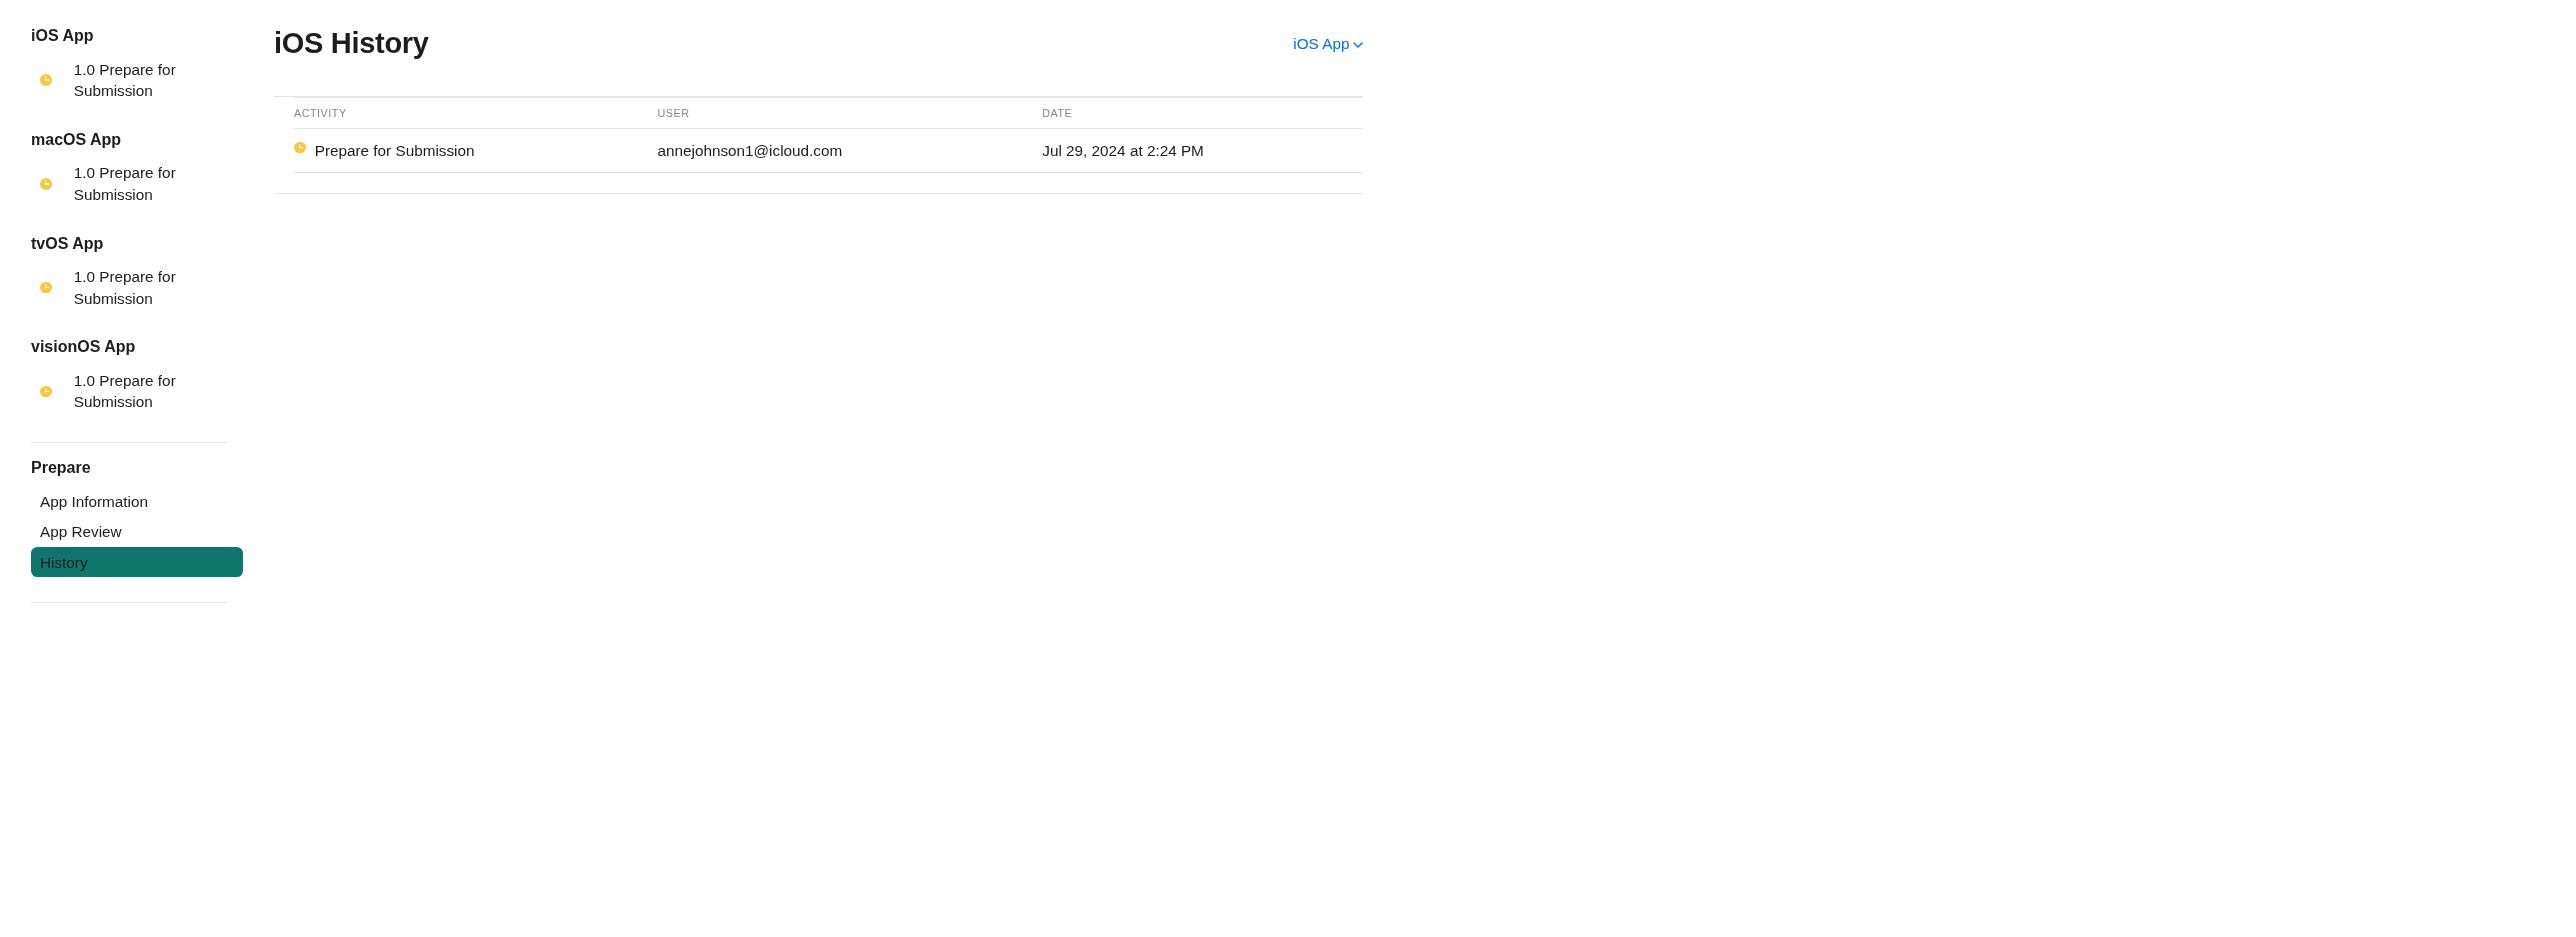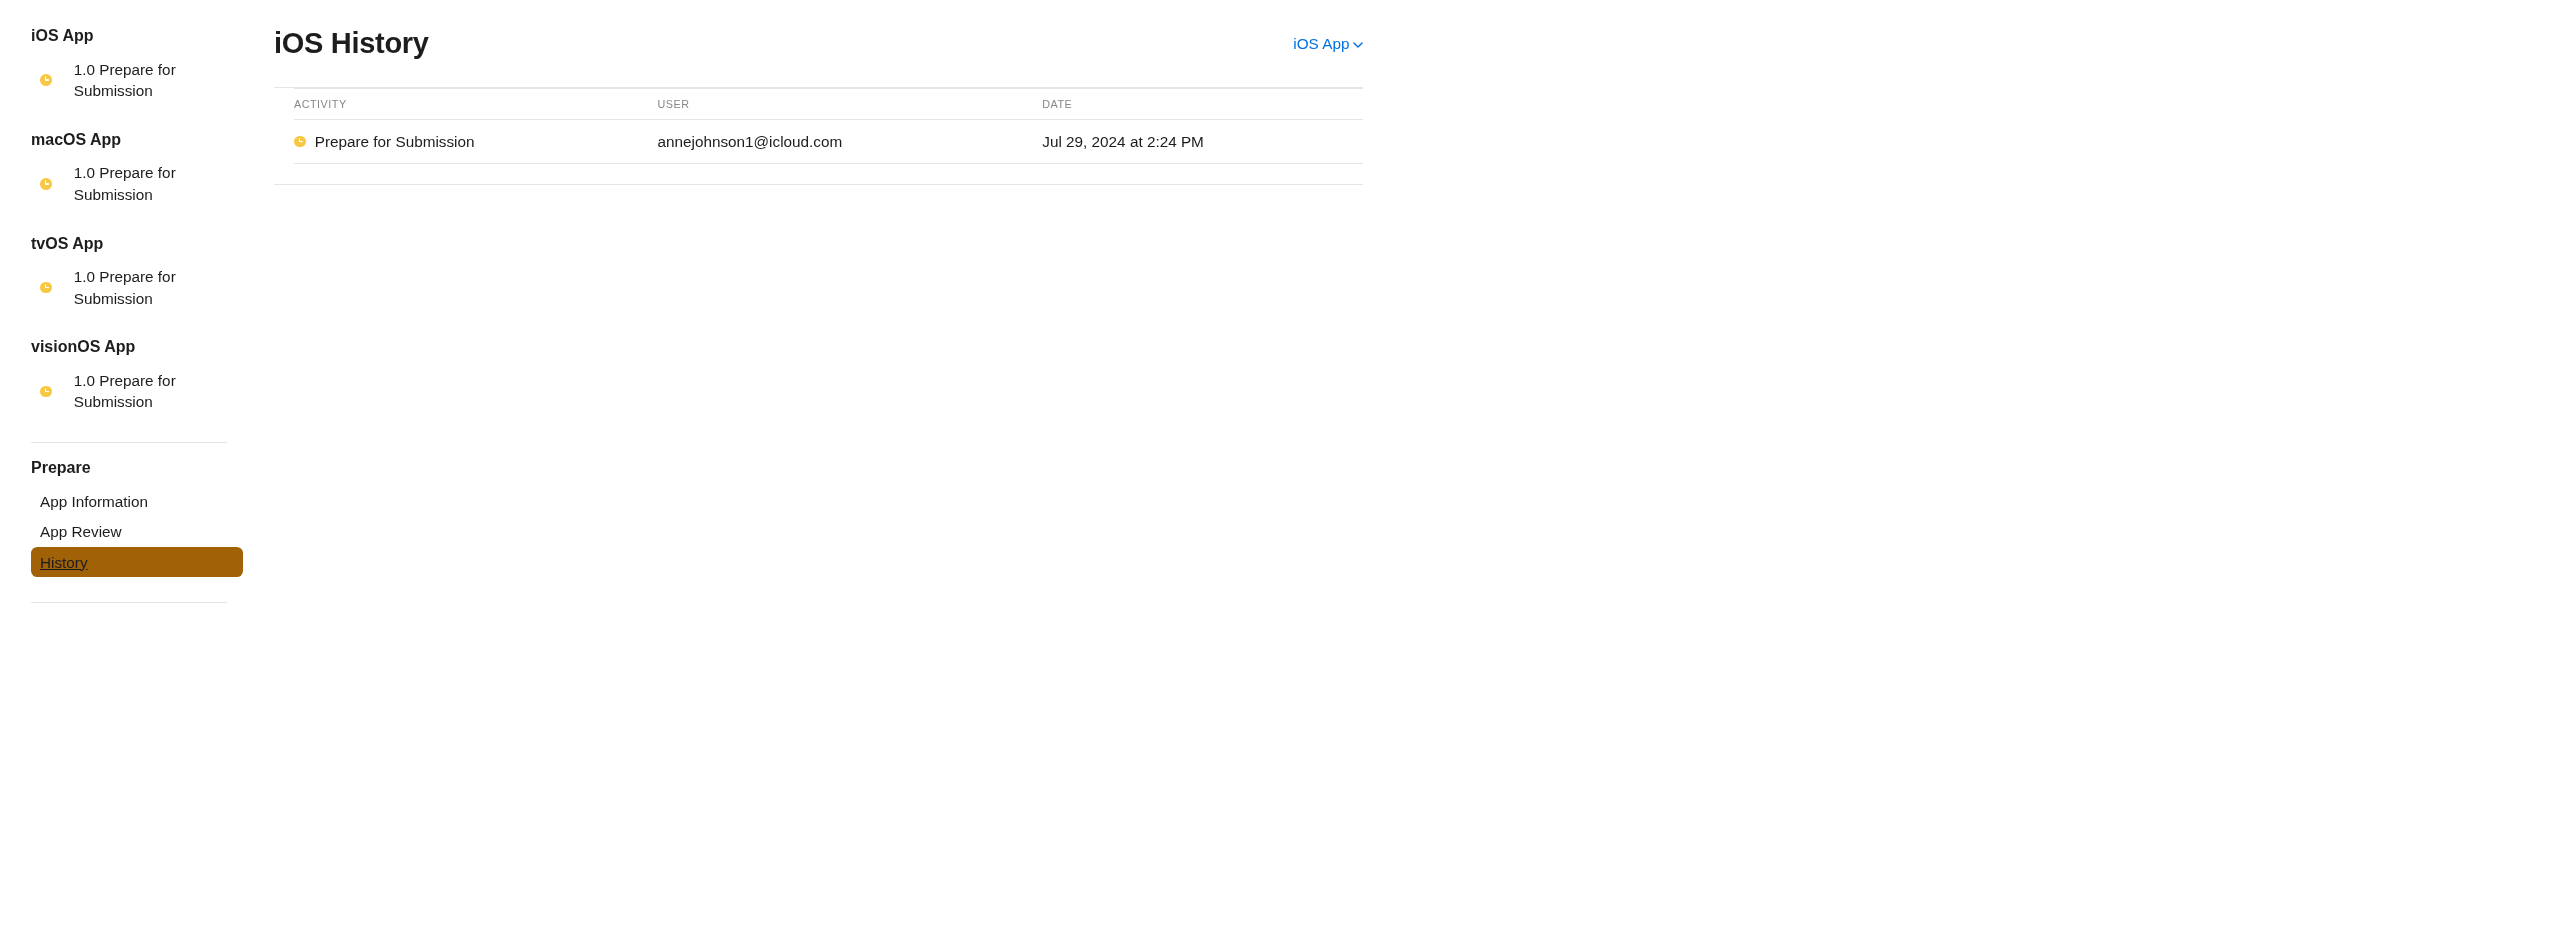--- a/index.html
+++ b/index.html
@@ -29,21 +29,21 @@
       align-items: center;
       gap: 22px;
       padding: 4.5px 9px 4.5px 9px;
       font-size: 15.3px;
       color: #1d1d1f;
       border-radius: 6.3px;
       cursor: pointer;
       line-height: 1.4;
     }
     .sidebar-item.no-icon { padding-left: 9px; }
-    .sidebar-item.selected { background: #a16207; text-decoration: underline; }
+    .sidebar-item.selected { background: #0f766e; }
     .divider {
       border: none;
       border-top: 0.9px solid #e5e5e5;
       margin: 10.8px 0 16px 0;
       width: 196px;
     }
     .status-dot {
       width: 11.7px;
       height: 11.7px;
       border-radius: 50%;
@@ -67,21 +67,21 @@
     }
     .main {
       flex: 1;
       padding: 27px 31px 0 31px;
       max-width: 1151px;
     }
     .main-header {
       display: flex;
       justify-content: space-between;
       align-items: center;
-      margin-bottom: 27px;
+      margin-bottom: 36px;
     }
     .page-title {
       font-size: 29px;
       font-weight: 700;
       letter-spacing: -0.3px;
     }
     .platform-switch {
       color: #0071e3;
       font-size: 15.3px;
       display: flex;
@@ -129,21 +129,20 @@
     }
     .history-table td {
       padding: 12.6px 0;
       border-bottom: 0.9px solid #e5e5e5;
       font-size: 15.3px;
       color: #1d1d1f;
       vertical-align: middle;
     }
     .activity-cell {
       display: flex;
-      align-items: center;
       gap: 9px;
     }
     .col-activity { width: 34%; }
     .col-user { width: 36%; }
     .col-date { width: 30%; }
     .spacer-below { height: 20px; }
   </style>
 </head>
 <body>
 

